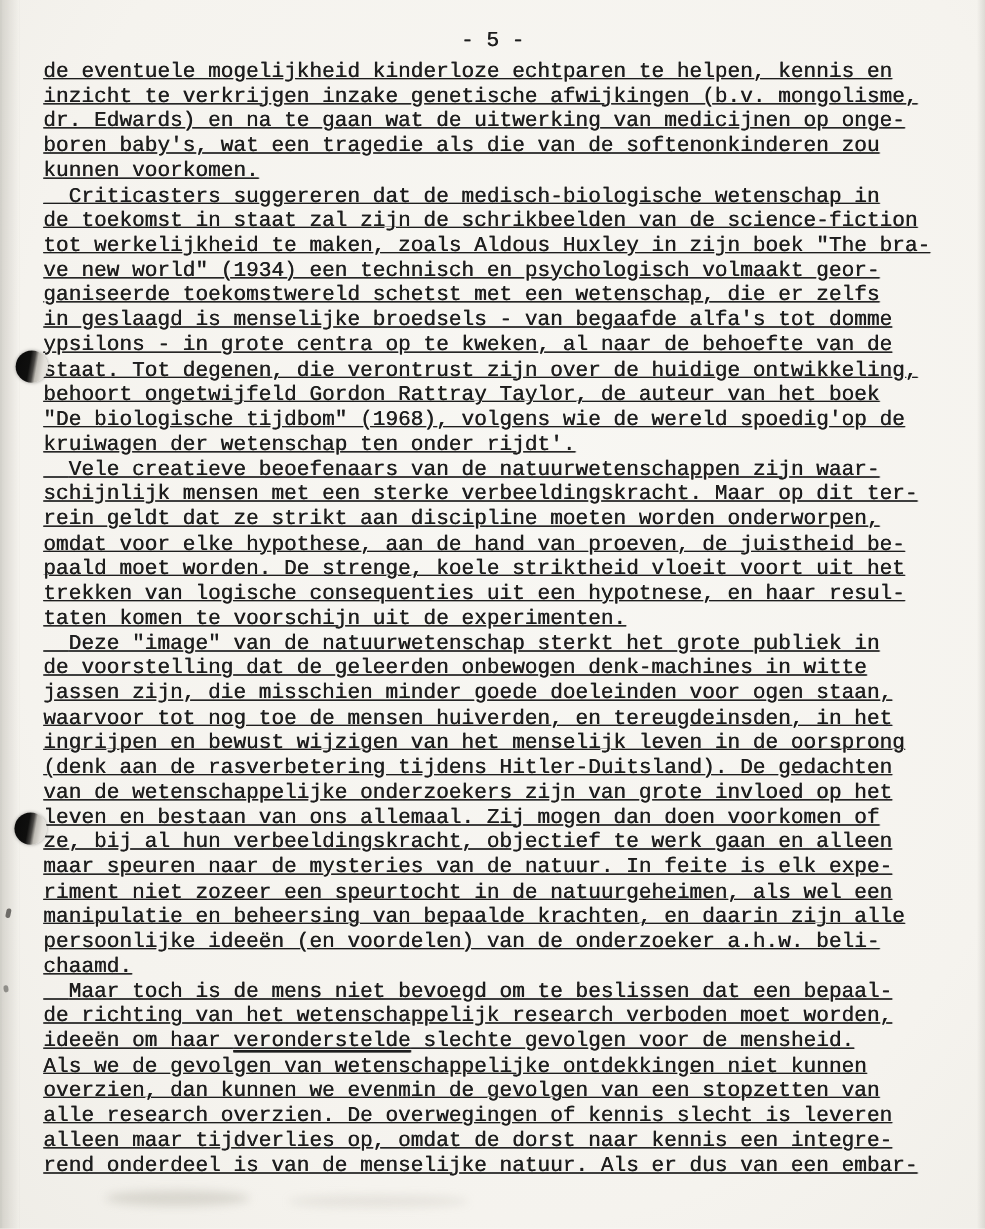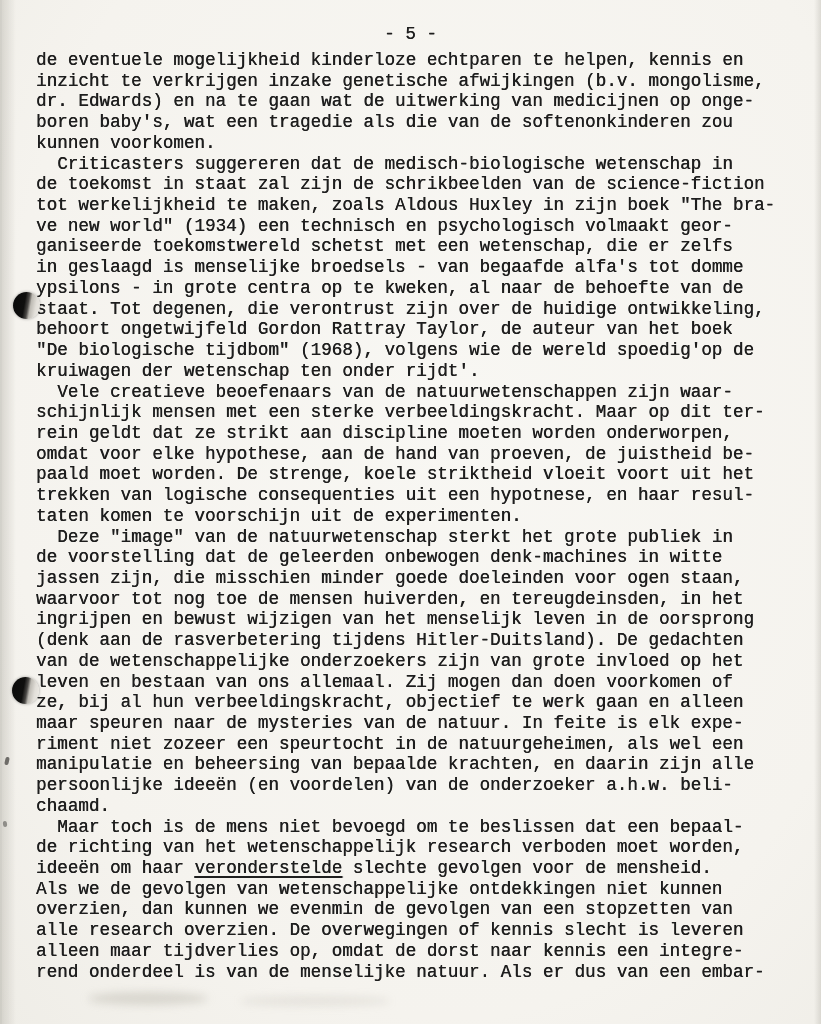--- a/index.html
+++ b/index.html
@@ -37,21 +37,21 @@
   }
   .text-block {
     position: absolute;
     left: 36px; top: 50px;
     width: 766px;
     font-size: 17.6px;
     line-height: 20.72px;
     color: #1e1e1e;
     text-shadow: 0.35px 0 currentColor;
   }
-  .paragraph { white-space: pre-wrap; }
+  .paragraph { white-space: pre-wrap; text-decoration: underline; }
   .u {
     text-decoration: underline;
     text-underline-offset: 3px;
     text-decoration-thickness: 1.5px;
   }
   .hole {
     position: absolute;
     width: 27px; height: 27px;
     border-radius: 50%;
     background: linear-gradient(100deg,

